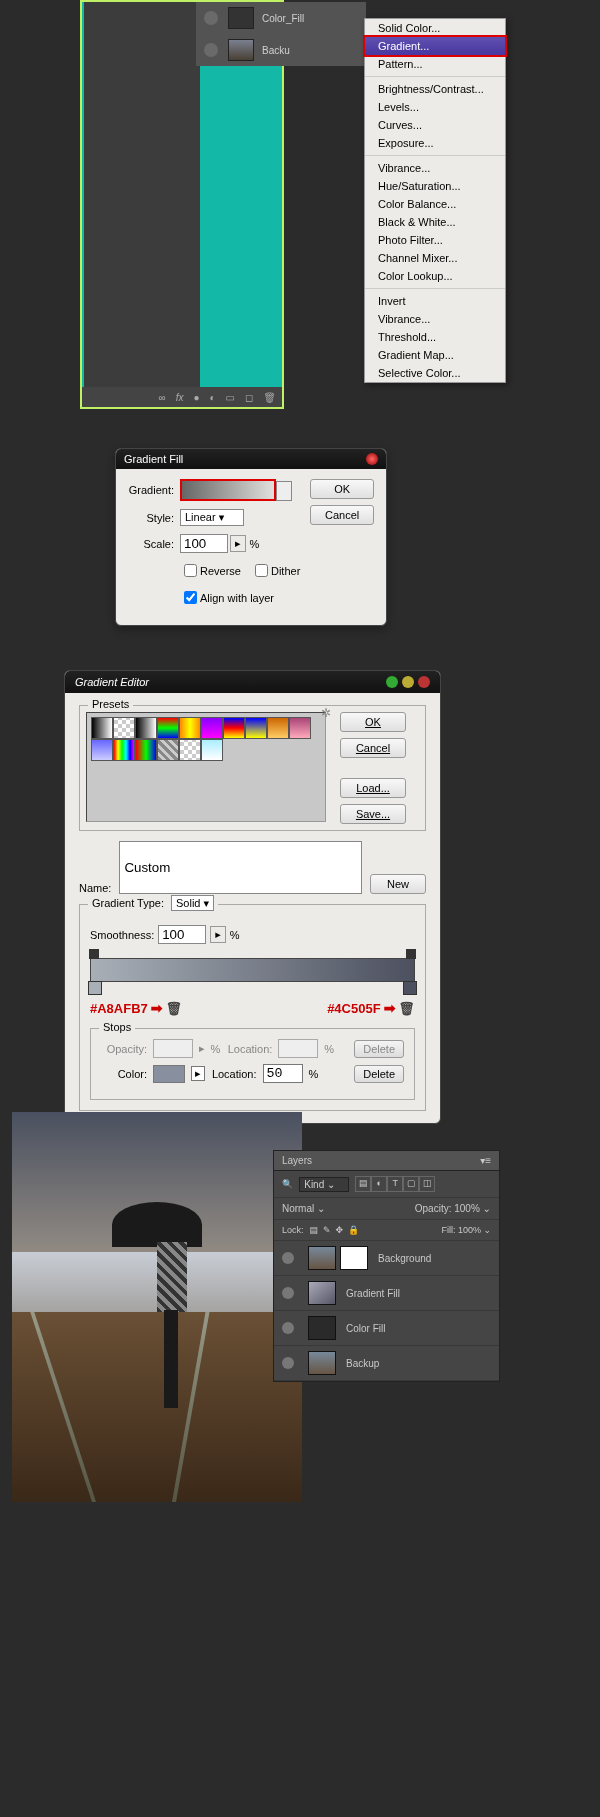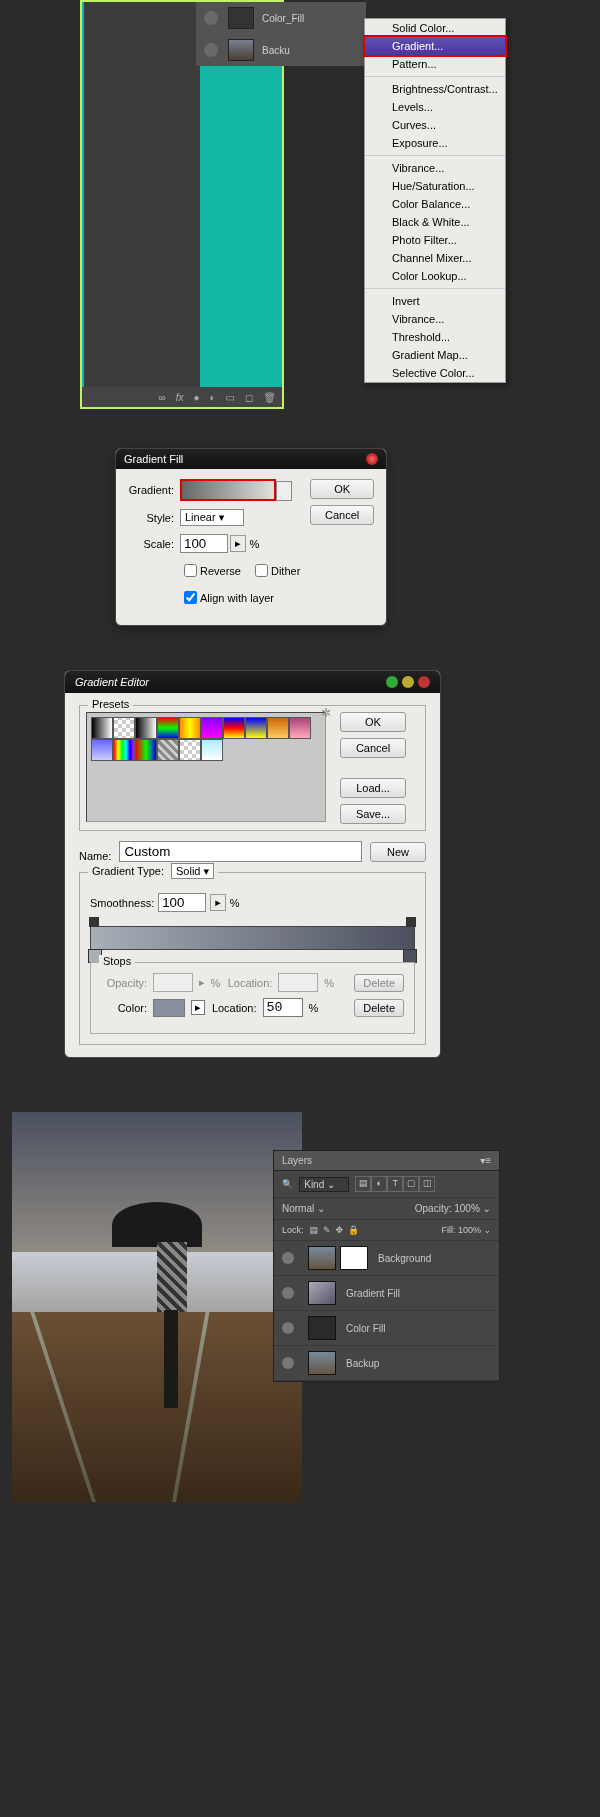--- a/index.html
+++ b/index.html
@@ -10,21 +10,21 @@
 .s1-panel { background:#14b8a6; width:200px; height:405px; position:relative; border:2px solid #bef264; }
 .s1-inner { background:#3c3c3c; position:absolute; left:2px; top:0; width:116px; height:398px; }
 .s1-layers { position:absolute; left:114px; top:0; width:170px; }
 .layer-row { display:flex; align-items:center; height:32px; color:#d0d0d0; font-size:10px; padding-left:8px; background:#535353; }
 .eye { width:14px; height:14px; border-radius:50%; background:#6a6a6a; margin-right:10px; }
 .thumb { width:24px; height:20px; background:#888; border:1px solid #222; margin-right:8px; }
 .thumb.dark { background:#333; }
 .thumb.img { background:linear-gradient(#7a8090,#4a4035); }
 .s1-bottom { position:absolute; bottom:0; left:0; right:0; height:20px; background:#444; display:flex; justify-content:flex-end; align-items:center; padding-right:6px; gap:10px; color:#aaa; font-size:10px; }
 .menu { position:absolute; left:284px; top:18px; width:140px; background:#edebe7; border:1px solid #999; box-shadow:2px 2px 6px rgba(0,0,0,.4); }
-.menu-item { padding:3px 27px; cursor:pointer; font-size:11px; }
+.menu-item { padding:3px 13px; cursor:pointer; font-size:11px; }
 .menu-item.hl { background:linear-gradient(#6050b0,#4838a0); color:#fff; border:2px solid #d00; margin:-2px; }
 .menu-sep { height:1px; background:#ccc; margin:3px 0; }
 
 
 .s2 { left:115px; top:448px; width:270px; background:#edebe7; border:1px solid #444; border-radius:6px; box-shadow:0 4px 10px rgba(0,0,0,.3); }
 .dlg-title { background:linear-gradient(#222,#111); color:#fff; padding:4px 8px; border-radius:5px 5px 0 0; font-size:11px; display:flex; justify-content:space-between; }
 .dlg-body { padding:10px 12px; display:flex; }
 .dlg-left { flex:1; }
 .dlg-right { width:70px; display:flex; flex-direction:column; gap:6px; }
 .btn { background:linear-gradient(#f8f8f8,#e0e0e0); border:1px solid #999; border-radius:3px; padding:3px 0; text-align:center; font-size:11px; cursor:pointer; }
@@ -39,29 +39,29 @@
 .cb { display:flex; align-items:center; margin-right:10px; }
 .cb input { margin-right:3px; }
 
 
 .s3 { left:64px; top:670px; width:375px; background:#edebe7; border:1px solid #444; border-radius:6px; }
 .s3-title { background:linear-gradient(#222,#111); color:#fff; padding:5px 10px; border-radius:5px 5px 0 0; display:flex; justify-content:space-between; align-items:center;font-style:italic; }
 .traffic { display:flex; gap:4px; }
 .dot { width:12px; height:12px; border-radius:50%; background:#888; }
 .dot.r { background:#b33; } .dot.y { background:#ba3; } .dot.g { background:#3a3; }
 .s3-body { padding:12px 14px; }
-.presets-box { border:1px solid #aaa; padding:6px; margin-bottom:10px; position:relative; }
+.presets-box { border:1px solid #aaa; padding:6px; margin-bottom:10px; position:relative;text-decoration:underline; }
 .presets-lbl { position:absolute; top:-8px; left:8px; background:#edebe7; padding:0 4px; font-size:11px; }
 .presets-inner { display:flex; }
 .swatches { width:230px; height:100px; background:#c8c8c8; border:1px inset #999; padding:4px; display:flex; flex-wrap:wrap; align-content:flex-start; gap:0; }
 .sw { width:20px; height:20px; border:1px solid #555; }
 .preset-btns { margin-left:14px; display:flex; flex-direction:column; gap:6px; }
 .preset-btns .btn { width:64px; }
 .name-row { display:flex; align-items:flex-end; margin-bottom:10px; }
-.name-row input { flex:1; margin:0 8px; padding:2px 4px; border:1px solid #888; }
+.name-row input { flex:1; margin:0 8px; padding:18px 4px; border:1px solid #888; }
 .gtype { border:1px solid #aaa; padding:10px; position:relative; }
 .gtype-lbl { position:absolute; top:-8px; left:8px; background:#edebe7; padding:0 4px; }
 .smooth-row { display:flex; align-items:center; gap:4px; margin-bottom:14px; }
 .grad-bar { height:22px; background:linear-gradient(to right,#a8afb7,#4c505f); border:1px solid #444; position:relative; margin:8px 0 2px; }
 .stop-top { position:absolute; top:-10px; width:10px; height:10px; background:#333; }
 .stop-bot { position:absolute; bottom:-14px; width:12px; height:12px; background:#777; border:1px solid #333; }
 .colors-row { display:flex; justify-content:space-between; align-items:center; margin-top:18px; font-weight:bold; }
 .arr { color:#c00; font-size:14px; }
 .hex { color:#c00; font-size:13px; }
 .trash { color:#444; font-size:13px; }
@@ -259,20 +259,24 @@
         <input class="inp" value="100" style="">
         <span style="border:1px solid #999;padding:1px 4px">▸</span>
         <span>%</span>
       </div>
       <div class="grad-bar">
         <span class="stop-top" style="left:-2px"></span>
         <span class="stop-top" style="right:-2px"></span>
         <span class="stop-bot" style="left:-3px;background:#a8afb7"></span>
         <span class="stop-bot" style="right:-3px;background:#4c505f"></span>
       </div>
+      <div class="colors-row">
+        <span><span class="hex">#A8AFB7</span> <span class="arr">➡</span> <span class="trash">🗑</span></span>
+        <span><span class="hex">#4C505F</span> <span class="arr">➡</span> <span class="trash">🗑</span></span>
+      </div>
       <div class="stops-box">
         <span class="stops-lbl">Stops</span>
         <div class="stop-row">
           <span class="lbl2">Opacity:</span>
           <input class="mini" disabled="" style="">
             <span style="color:#888">▸</span>
             <span style="color:#888">%</span>
           <span class="lbl2">Location:</span>
           <input class="mini" disabled="" style="">
             <span style="color:#888">%</span>

